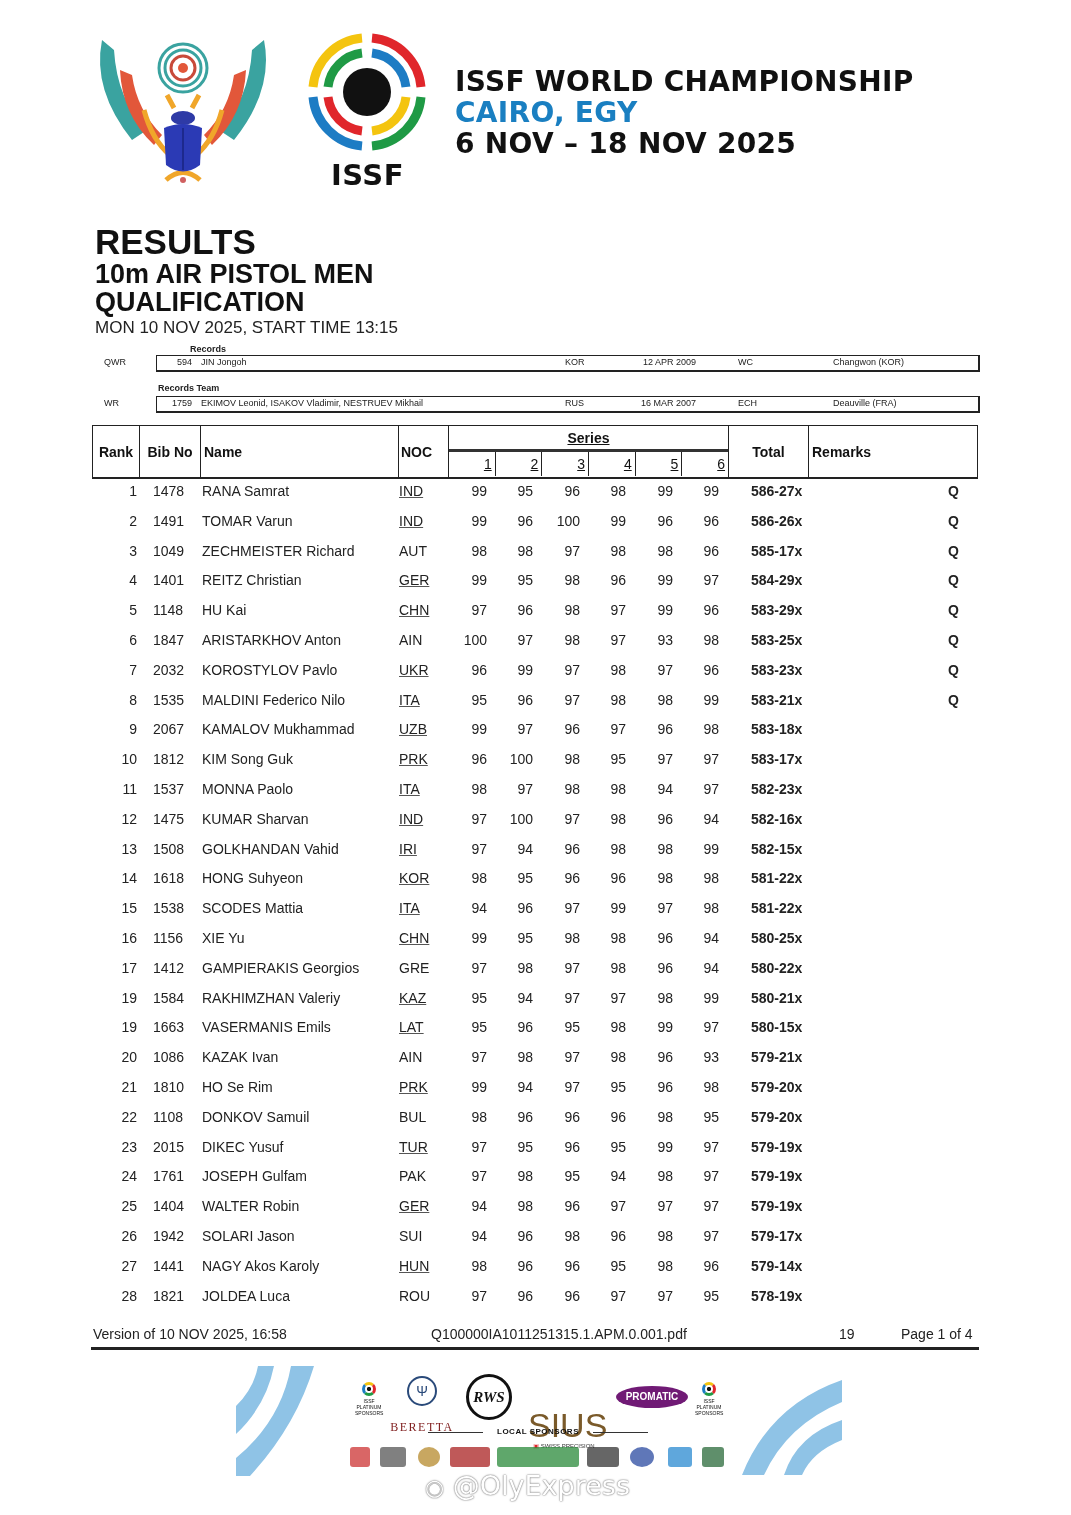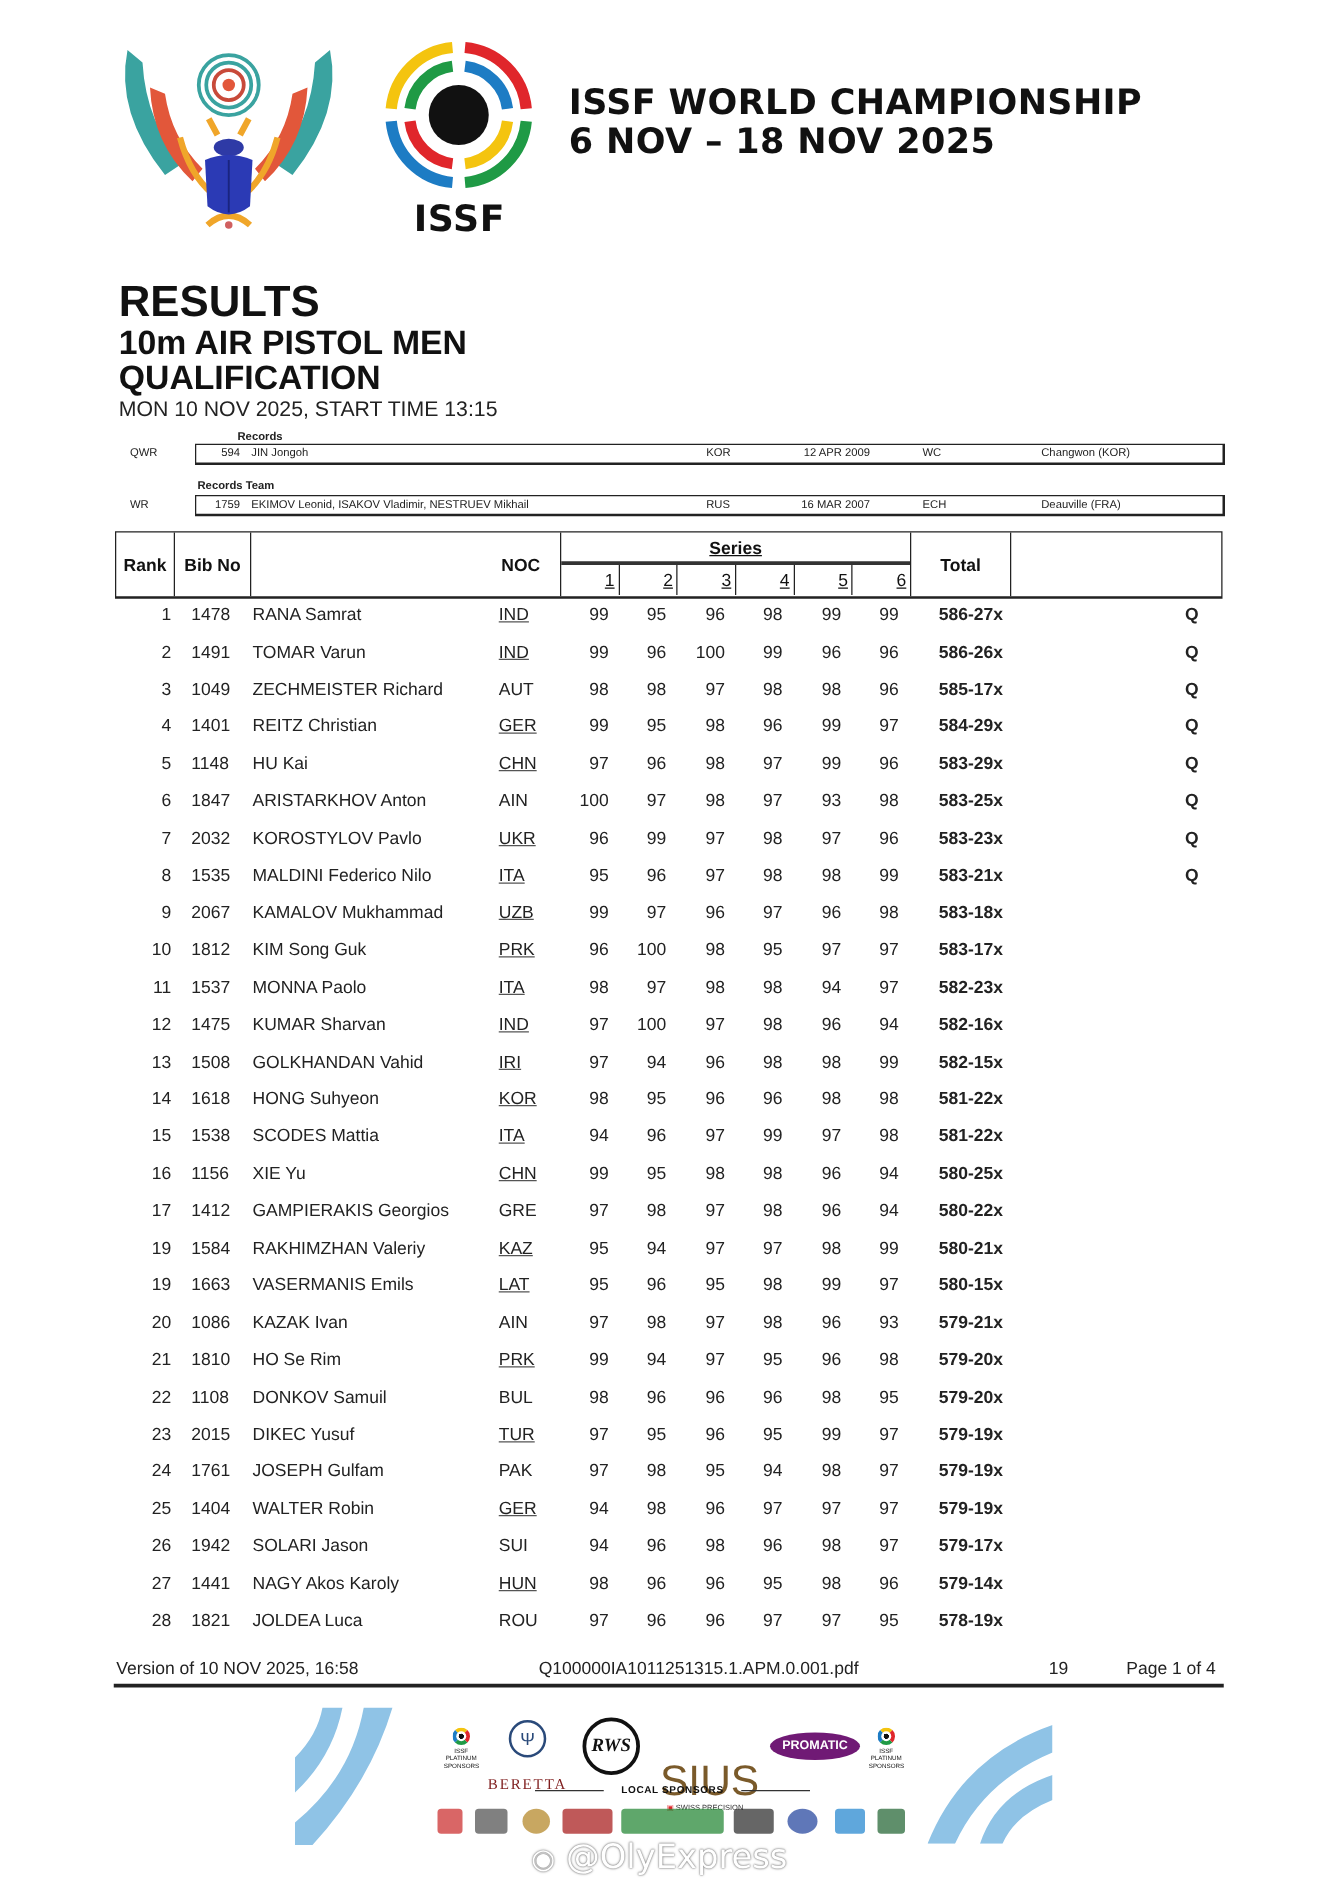--- a/index.html
+++ b/index.html
@@ -105,20 +105,21 @@
       <path d="M 101 67 A 39 39 0 0 1 67 101" stroke="#f4c40f"></path>
       <path d="M 57 101 A 39 39 0 0 1 23 67" stroke="#e0262b"></path>
     </g>
     <circle cx="62" cy="62" r="24" fill="#111"></circle>
   </svg>
   <div class="issf-word">ISSF</div>
 </div>
 
 <div class="event-title">
   <div>ISSF WORLD CHAMPIONSHIP</div>
+  <div class="city">CAIRO, EGY</div>
   <div>6 NOV – 18 NOV 2025</div>
 </div>
 
 <div class="results">
   <h1>RESULTS</h1>
   <h2>10m AIR PISTOL MEN</h2>
   <h2>QUALIFICATION</h2>
   <div class="date">MON 10 NOV 2025, START TIME 13:15</div>
 </div>
 
@@ -142,33 +143,35 @@
     <span style="left:408px;">RUS</span>
     <span style="left:484px;">16 MAR 2007</span>
     <span style="left:581px;">ECH</span>
     <span style="left:676px;">Deauville (FRA)</span>
   </div>
 </div>
 
 <div class="tbl-head">
   <div class="th" style="left:0;width:47px;justify-content:center;">Rank</div>
   <div class="th" style="left:47px;width:61px;justify-content:center;">Bib No</div>
+  <div class="th" style="left:108px;width:198px;padding-left:3px;">Name</div>
   <div class="th" style="left:306px;width:50px;padding-left:2px;">NOC</div>
   <div class="th-series">
     <div class="lbl">Series</div>
     <div class="nums">
       <span>1</span>
       <span>2</span>
       <span>3</span>
       <span>4</span>
       <span>5</span>
       <span>6</span>
     </div>
   </div>
   <div class="th" style="left:636px;width:80px;justify-content:center;">Total</div>
+  <div class="th" style="left:716px;width:167px;padding-left:3px;border-right:none;">Remarks</div>
 </div>
 
 <div class="rows" id="rows">
     <div class="row">
       <span class="c-rank">1</span>
       <span class="c-bib">1478</span>
       <span class="c-name">RANA Samrat</span>
       <span class="c-noc u">IND</span>
       <span class="c-s" style="left:365px;">99</span>
       <span class="c-s" style="left:411px;">95</span>

